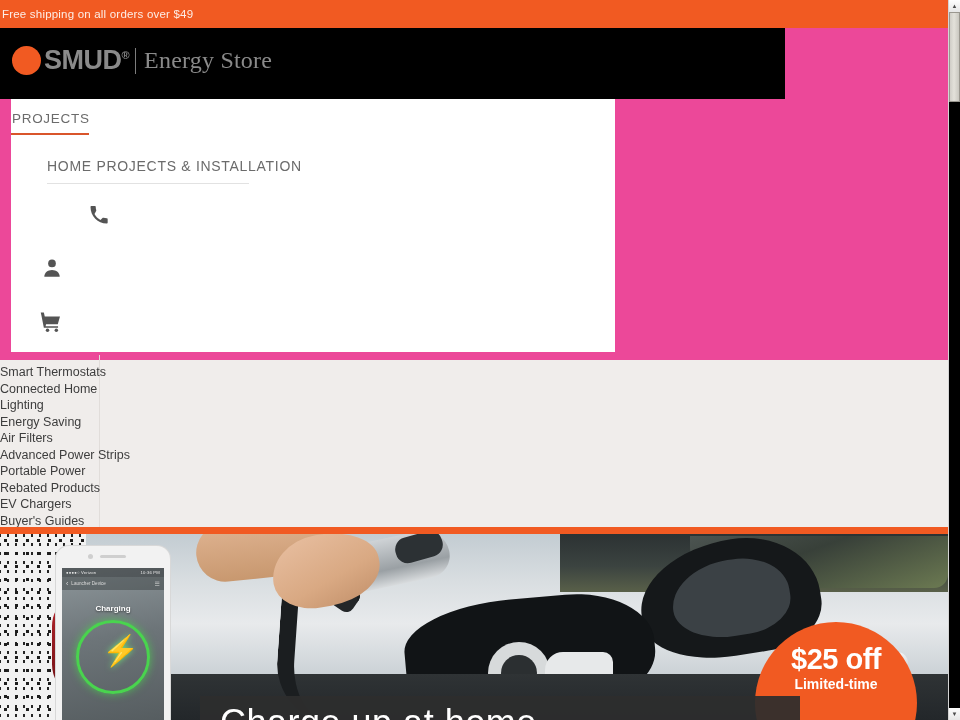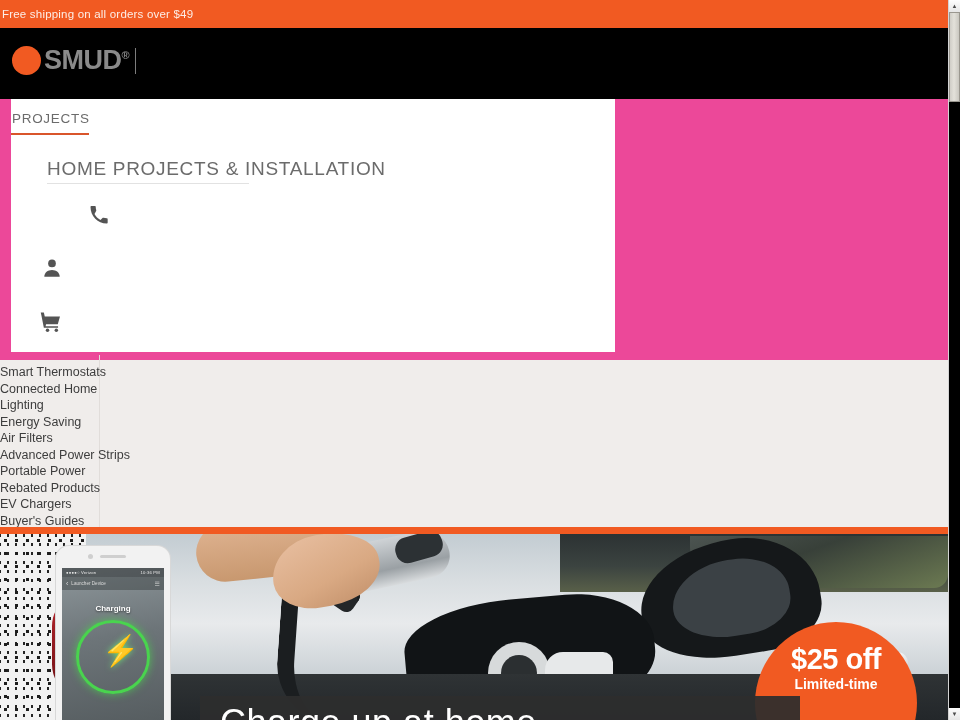--- a/index.html
+++ b/index.html
@@ -32,21 +32,21 @@
   }
   #promo-text {
     color:#fdeee7;
     font-size:11.5px;
     letter-spacing:.2px;
     padding-left:2px;
   }
   
   #masthead {
     position:absolute; left:0; top:28px;
-    width:948px; height:71px;
+    width:785px; height:71px;
     background:#000;
   }
   #logo {
     position:absolute; left:12px; top:17px;
     display:flex; align-items:center;
   }
   #logo-mark {
     width:29px; height:29px; border-radius:50%;
     background:#f15a22;
     flex:0 0 auto;
@@ -89,21 +89,21 @@
     letter-spacing:.7px;
   }
   #nav-products-underline {
     position:absolute; left:0px; top:34px;
     width:78px; height:2px;
     background:#d9552b;
   }
   #nav-home-projects {
     position:absolute; left:36px; top:59px;
     color:#6b6b6b;
-    font-size:19px;
+    font-size:14px;
     letter-spacing:.7px;
   }
   #nav-home-rule {
     position:absolute; left:36px; top:84px;
     width:202px; height:1px;
     background:#e2e2e2;
   }
   .nav-icon {
     position:absolute;
     color:#545454;
@@ -437,20 +437,21 @@
 
     <div id="promo-bar">
       <span id="promo-text">Free shipping on all orders over $49</span>
     </div>
 
     <div id="masthead">
       <div id="logo">
         <div id="logo-mark"></div>
         <span id="logo-smud"><span>SMUD</span><span id="logo-reg">®</span></span>
         <div id="logo-divider"></div>
+        <span id="logo-store">Energy Store</span>
       </div>
     </div>
 
     <div id="nav-panel">
       <span id="nav-products">PROJECTS</span>
       <div id="nav-products-underline"></div>
       <span id="nav-home-projects">HOME PROJECTS &amp; INSTALLATION</span>
       <div id="nav-home-rule"></div>
 
       <span class="nav-icon" id="icon-phone">

